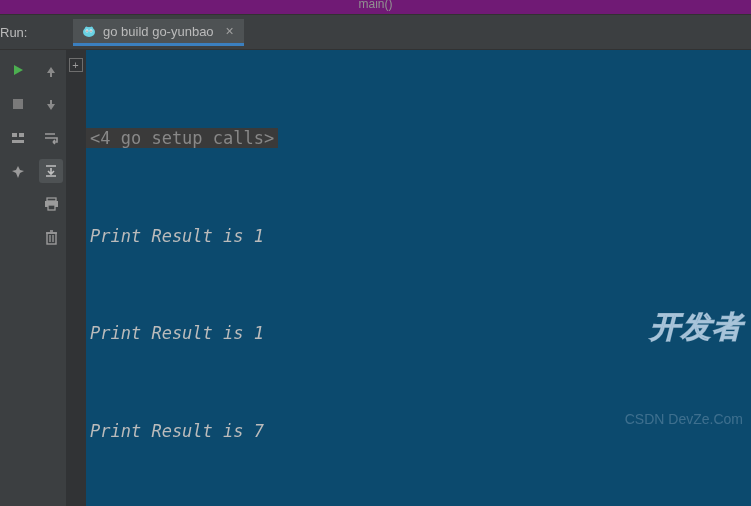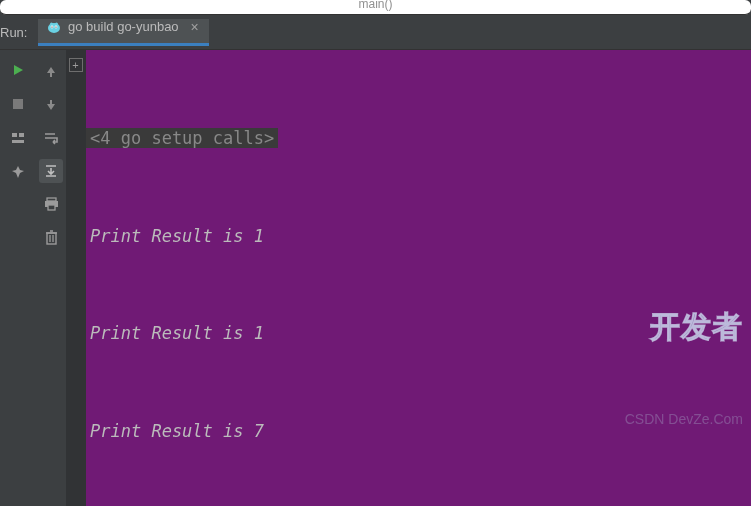--- a/index.html
+++ b/index.html
@@ -8,51 +8,51 @@
       height: 506px;
       background: #3c3f41;
       font-family: "Segoe UI", Arial, sans-serif;
       font-size: 13px;
       color: #bbbbbb;
       overflow: hidden;
       position: relative;
     }
     .topbar {
       height: 15px;
-      background: #ffffff;
+      background: #701a75;
       border-bottom: 1px solid #323232;
       display: flex;
       align-items: flex-start;
       justify-content: center;
       position: relative;
-      border-radius: 6px;
     }
     .topbar-center {
       color: #919191;
       font-size: 12px;
       position: absolute;
       left: 50%;
       transform: translateX(-50%);
       top: -3px;
     }
     .tabbar {
       height: 35px;
       background: #3c3f41;
       border-bottom: 1px solid #323232;
       display: flex;
       align-items: center;
     }
     .run-label {
       padding: 0 0;
       color: #bbbbbb;
       font-size: 13px;
-      width: 38px;
+      width: 73px;
     }
     .tab {
       display: flex;
+      align-items: center;
       height: 27px;
       padding: 0 10px 0 8px;
       background: #4e5254;
       border-bottom: 3px solid #3b7fbf;
       gap: 6px;
       margin-bottom: -1px;
     }
     .go-icon {
       width: 16px;
       height: 16px;
@@ -122,21 +122,21 @@
       height: 14px;
       border: 1px solid #6e6e6e;
       color: #9b9b9b;
       font-size: 11px;
       line-height: 12px;
       text-align: center;
       cursor: pointer;
     }
     .console {
       flex: 1;
-      background: #701a75;
+      background: #0c4a6e;
       color: #bbbbbb;
       font-family: "Consolas", "Menlo", monospace;
       font-size: 17px;
       line-height: 32.5px;
       padding: 7px 0 0 0;
       position: relative;
       white-space: pre;
     }
     .fold-line {
       background: #3a3a3a;
@@ -150,20 +150,21 @@
       right: 8px;
       bottom: 6px;
       color: rgba(180, 200, 220, 0.35);
       font-family: Arial, sans-serif;
       text-align: right;
       pointer-events: none;
     }
     .watermark .big {
       font-size: 30px;
       font-weight: bold;
+      font-style: italic;
       letter-spacing: 1px;
       color: rgba(170, 200, 230, 0.5);
       -webkit-text-stroke: 1px rgba(220,235,250,0.6);
     }
     .watermark .small {
       font-size: 14px;
       color: rgba(180, 200, 220, 0.3);
       margin-top: -6px;
       text-align: center;
     }

